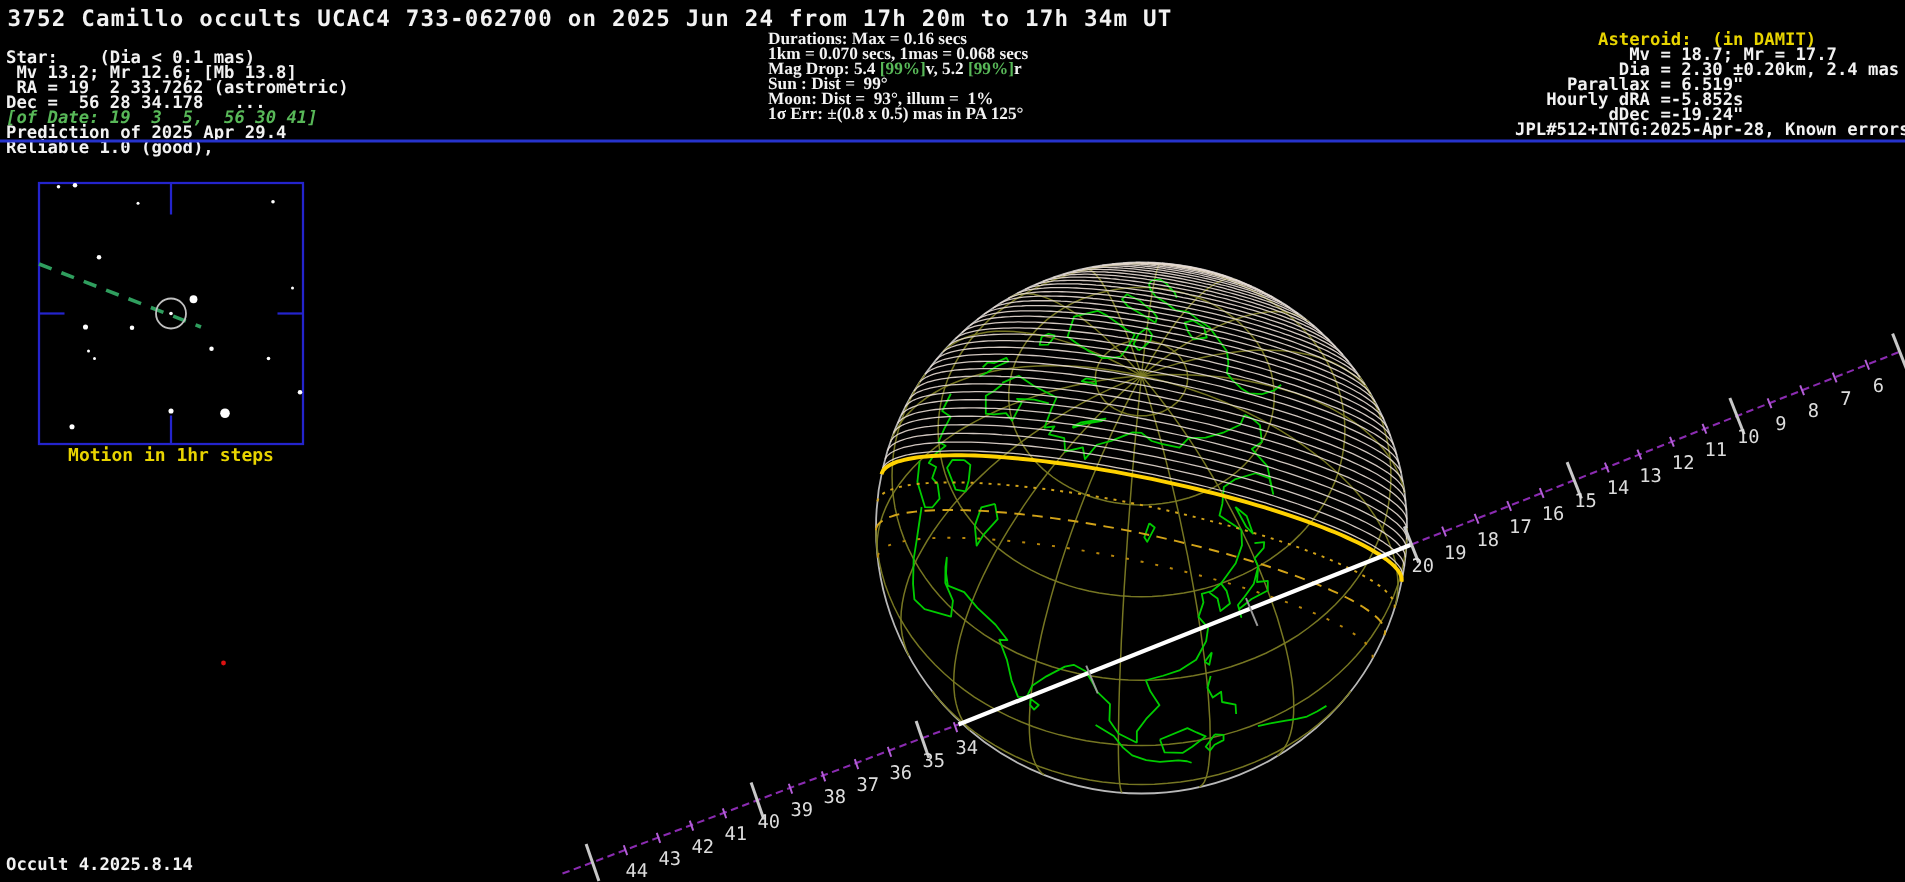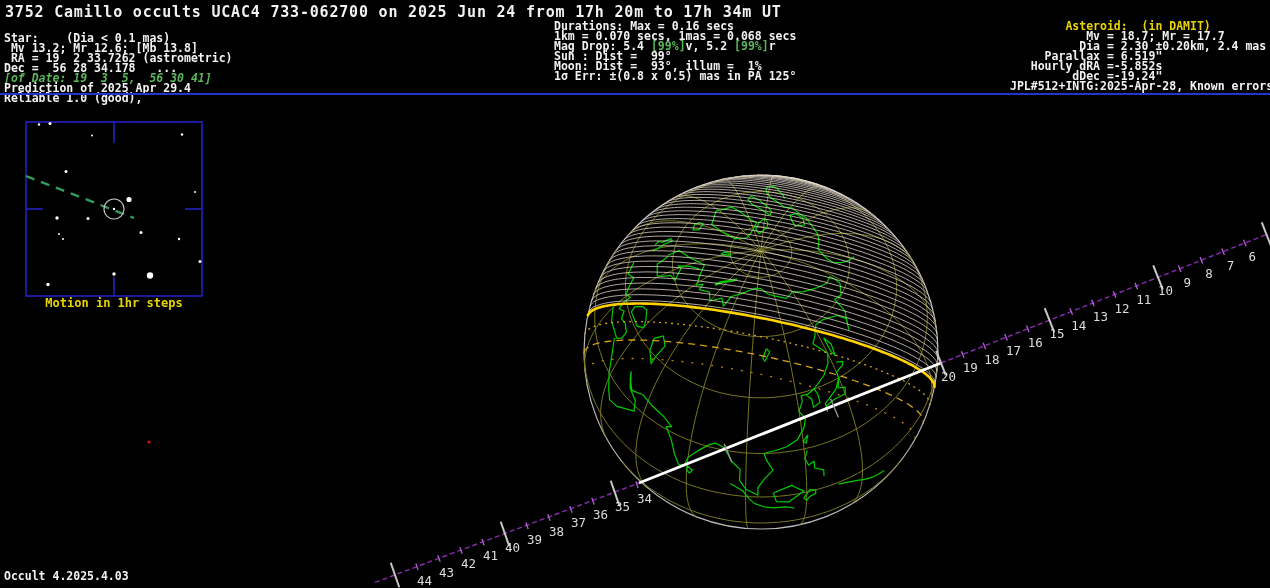--- a/index.html
+++ b/index.html
@@ -3,21 +3,21 @@
 <meta charset="utf-8">
 <style>
   html,body{margin:0;padding:0;background:#000;}
   .screen{position:relative;width:1270px;height:588px;background:#000;overflow:hidden;
           font-family:"DejaVu Sans Mono","Liberation Mono",monospace;}
   svg{position:absolute;left:0;top:0;}
   pre{position:absolute;margin:0;font-family:"DejaVu Sans Mono","Liberation Mono",monospace;
       font-size:11.5px;line-height:10px;color:#f2f2f2;font-weight:700;}
   #title{left:5px;top:3px;font-size:15px;line-height:18px;letter-spacing:.8px;font-weight:700;}
   #star-block{left:4px;top:33px;}
-  #event-block{left:554px;top:21px;}
+  #event-block{left:512px;top:21px;font-family:Liberation Serif, serif;}
   #asteroid-block{left:1010px;top:21px;}
   #diffraction-block{left:4px;top:98px;line-height:11px;}
   #footer{left:4px;top:571px;}
   #rule{position:absolute;left:0;top:93px;width:1270px;height:2px;}
 </style>
 </head>
 <body>
 
 <div class="screen">
   <svg id="scene" width="1270" height="588" viewBox="0 0 1270 588">
@@ -233,14 +233,14 @@
         <circle cx="48" cy="284.5" r="1.7" fill="#ffffff"></circle>
         <circle cx="114" cy="209" r="10" fill="none" stroke="#c0c0c0" stroke-width="1.2"></circle>
         <text x="114" y="307" text-anchor="middle" fill="#e8d400" font-size="12px" font-weight="bold" font-family="DejaVu Sans Mono, monospace">Motion in 1hr steps</text>
       </g>
     </svg>
   <pre id="title">3752 Camillo occults UCAC4 733-062700 on 2025 Jun 24 from 17h 20m to 17h 34m UT</pre>
   <pre id="star-block"><div><span>Star:    (Dia &lt; 0.1 mas)</span></div><div><span> Mv 13.2; Mr 12.6; [Mb 13.8]</span></div><div><span> RA = 19  2 33.7262 (astrometric)</span></div><div><span>Dec =  56 28 34.178   ...</span></div><div><span style="color: rgb(88, 184, 88); font-style: italic;">[of Date: 19  3  5,  56 30 41]</span></div><div><span>Prediction of 2025 Apr 29.4</span></div><div><span>Reliable 1.0 (good),</span></div></pre>
   <pre id="event-block"><div><span>Durations: Max = 0.16 secs</span></div><div><span>1km = 0.070 secs, 1mas = 0.068 secs</span></div><div><span>Mag Drop: 5.4 </span><span style="color: rgb(88, 184, 88);">[99%]</span><span>v, 5.2 </span><span style="color: rgb(88, 184, 88);">[99%]</span><span>r</span></div><div><span>Sun : Dist =  99°</span></div><div><span>Moon: Dist =  93°, illum =  1%</span></div><div><span>1σ Err: ±(0.8 x 0.5) mas in PA 125°</span></div></pre>
   <pre id="asteroid-block"><div><span style="color: rgb(232, 212, 0);">        Asteroid:  (in DAMIT)</span></div><div><span>           Mv = 18.7; Mr = 17.7</span></div><div><span>          Dia = 2.30 ±0.20km, 2.4 mas</span></div><div><span>     Parallax = 6.519"</span></div><div><span>   Hourly dRA =-5.852s</span></div><div><span>         dDec =-19.24"</span></div><div><span>JPL#512+INTG:2025-Apr-28, Known errors</span></div></pre>
   <div id="rule" style="background: rgb(38, 51, 204);"></div>
-  <pre id="footer">Occult 4.2025.4.03</pre>
+  <pre id="footer">Occult 4.2025.8.14</pre>
 </div>
 
 </body></html>

